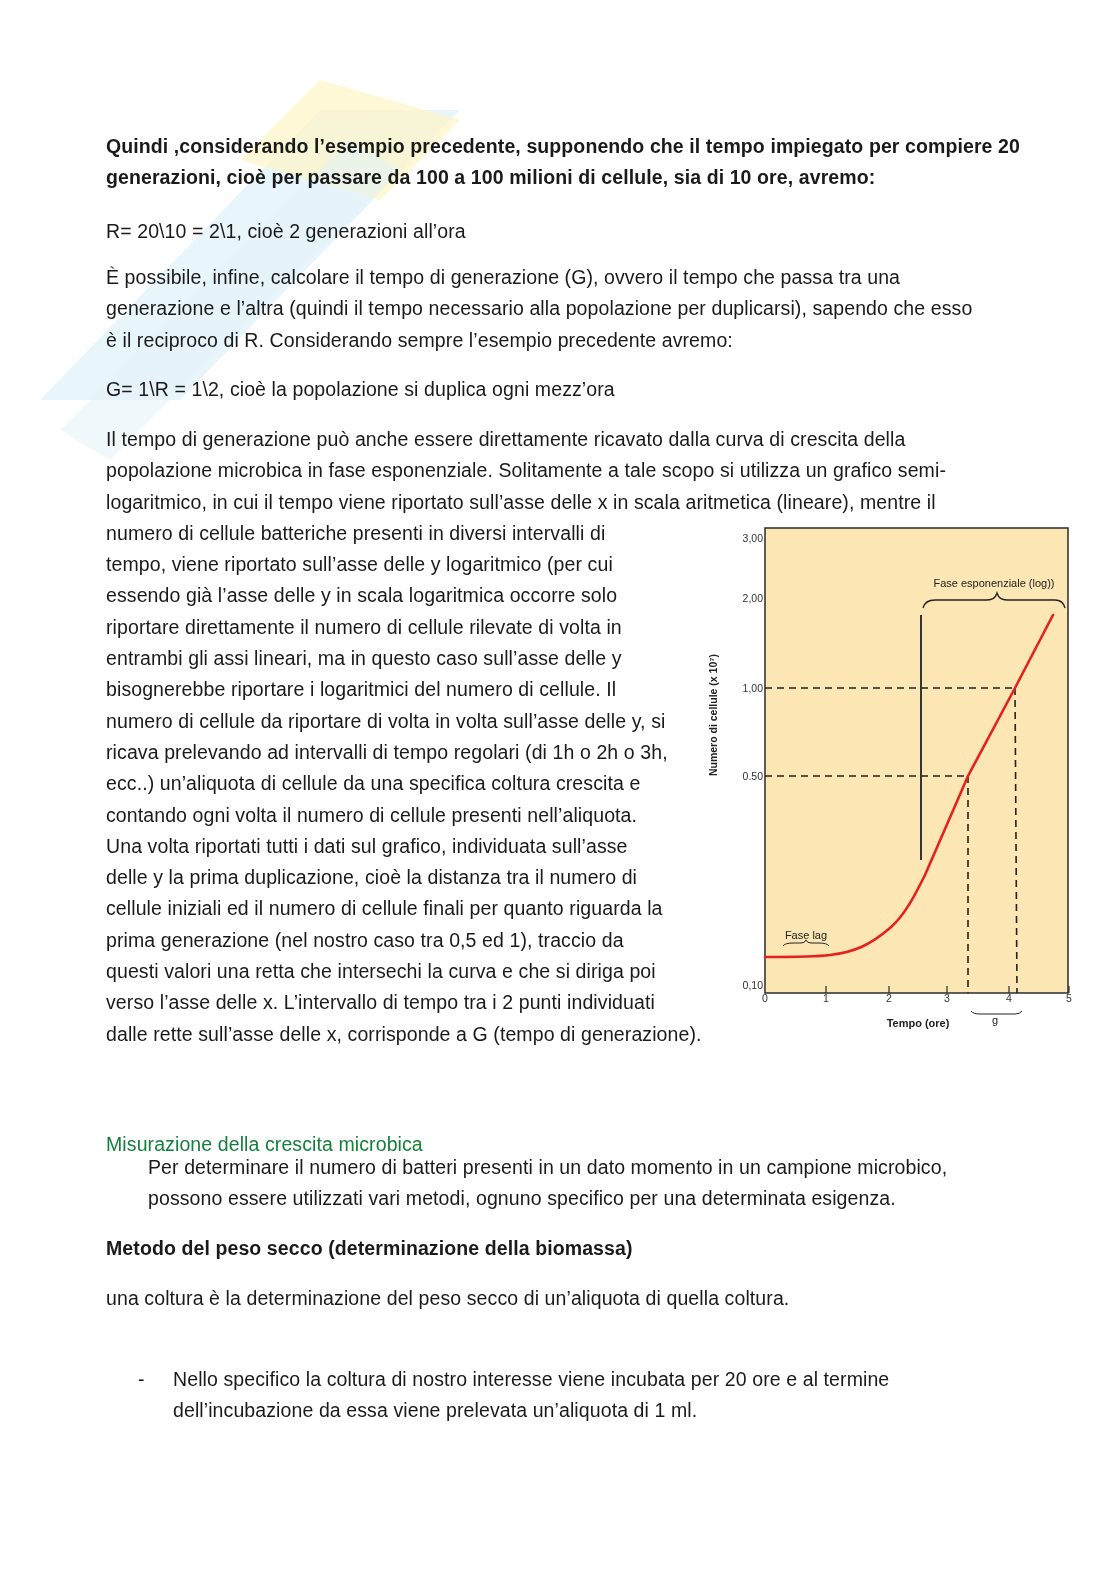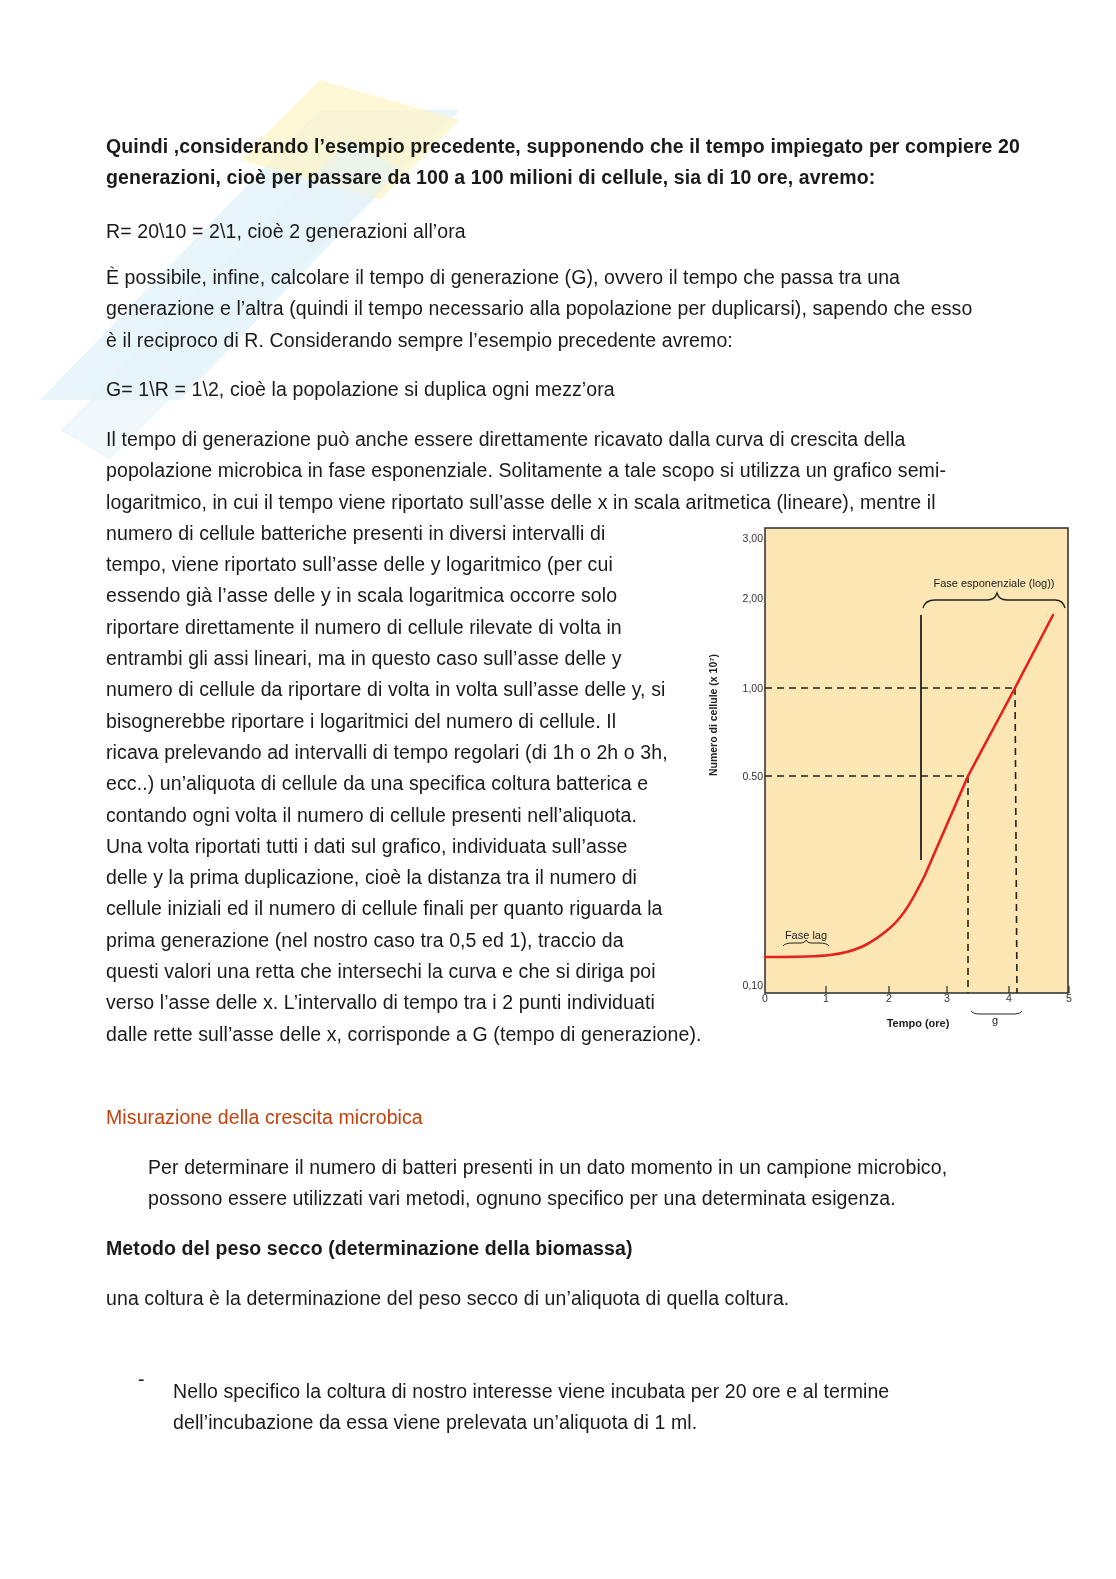--- a/index.html
+++ b/index.html
@@ -4,24 +4,24 @@
 <style>
   html, body { margin: 0; padding: 0; }
   body {
     width: 1116px; height: 1579px; background: #ffffff; position: relative; overflow: hidden;
     font-family: "Liberation Sans", "DejaVu Sans", sans-serif; color: #1a1a1a;
   }
   .watermark { position: absolute; left: 20px; top: 20px; width: 480px; height: 470px; pointer-events: none; }
   .page { position: absolute; left: 106px; top: 0; width: 905px; }
   .p { position: absolute; left: 0; font-size: 19.5px; line-height: 31.3px; letter-spacing: 0.1px; white-space: nowrap; }
   .p span.line { display: block; }
-  .heading-purple { color: #c2410c; font-weight: normal; }
+  .heading-purple { color: #15803d; font-weight: normal; margin-top: 27px; }
   .heading-bold { font-weight: bold; }
   .bullet-dash { position: absolute; left: 32px; }
-  .bullet-text { position: absolute; left: 67px; margin-top: 12px; }
+  .bullet-text { position: absolute; left: 67px; }
   .chart { position: absolute; left: 705px; top: 520px; width: 380px; height: 520px; }
   .chart svg text { font-family: "Liberation Sans", "DejaVu Sans", sans-serif; }
 </style>
 </head>
 <body>
 
 <svg class="watermark" viewBox="0 0 480 470">
   <polygon points="20,380 300,90 440,90 160,380" fill="#d9eef8" opacity="0.6"></polygon>
   <polygon points="220,140 300,60 440,100 360,180" fill="#fdf5c4" opacity="0.7"></polygon>
   <polygon points="40,410 330,120 380,150 90,440" fill="#e3f2fa" opacity="0.55"></polygon>
@@ -50,24 +50,24 @@
 
   <div class="p" style="top:424px;">
     <span class="line">Il tempo di generazione può anche essere direttamente ricavato dalla curva di crescita della</span>
     <span class="line">popolazione microbica in fase esponenziale. Solitamente a tale scopo si utilizza un grafico semi-</span>
     <span class="line">logaritmico, in cui il tempo viene riportato sull’asse delle x in scala aritmetica (lineare), mentre il</span>
     <span class="line">numero di cellule batteriche presenti in diversi intervalli di</span>
     <span class="line">tempo, viene riportato sull’asse delle y logaritmico (per cui</span>
     <span class="line">essendo già l’asse delle y in scala logaritmica occorre solo</span>
     <span class="line">riportare direttamente il numero di cellule rilevate di volta in</span>
     <span class="line">entrambi gli assi lineari, ma in questo caso sull’asse delle y</span>
+    <span class="line">bisognerebbe riportare i logaritmici del numero di cellule. Il</span>
     <span class="line">numero di cellule da riportare di volta in volta sull’asse delle y, si</span>
-    <span class="line">bisognerebbe riportare i logaritmici del numero di cellule. Il</span>
     <span class="line">ricava prelevando ad intervalli di tempo regolari (di 1h o 2h o 3h,</span>
-    <span class="line">ecc..) un’aliquota di cellule da una specifica coltura batterica e</span>
+    <span class="line">ecc..) un’aliquota di cellule da una specifica coltura crescita e</span>
     <span class="line">contando ogni volta il numero di cellule presenti nell’aliquota.</span>
     <span class="line">Una volta riportati tutti i dati sul grafico, individuata sull’asse</span>
     <span class="line">delle y la prima duplicazione, cioè la distanza tra il numero di</span>
     <span class="line">cellule iniziali ed il numero di cellule finali per quanto riguarda la</span>
     <span class="line">prima generazione (nel nostro caso tra 0,5 ed 1), traccio da</span>
     <span class="line">questi valori una retta che intersechi la curva e che si diriga poi</span>
     <span class="line">verso l’asse delle x. L’intervallo di tempo tra i 2 punti individuati</span>
     <span class="line">dalle rette sull’asse delle x, corrisponde a G (tempo di generazione).</span>
   </div>
 

